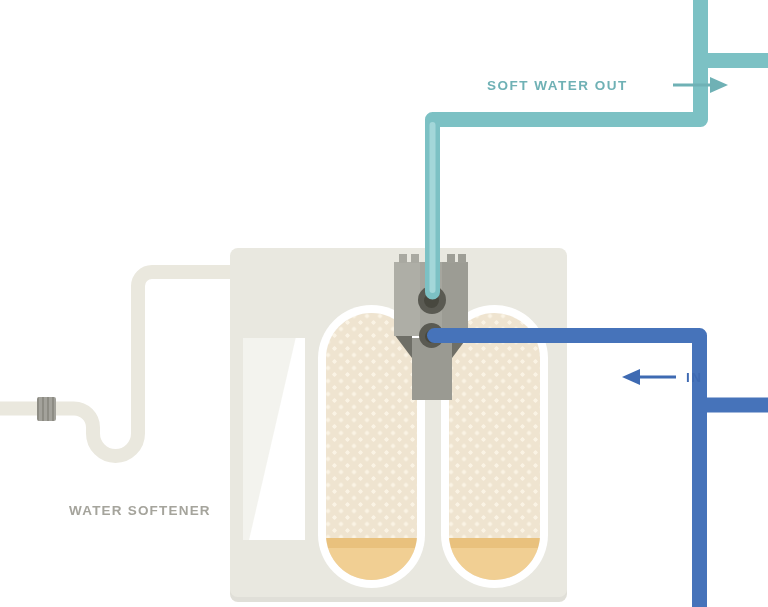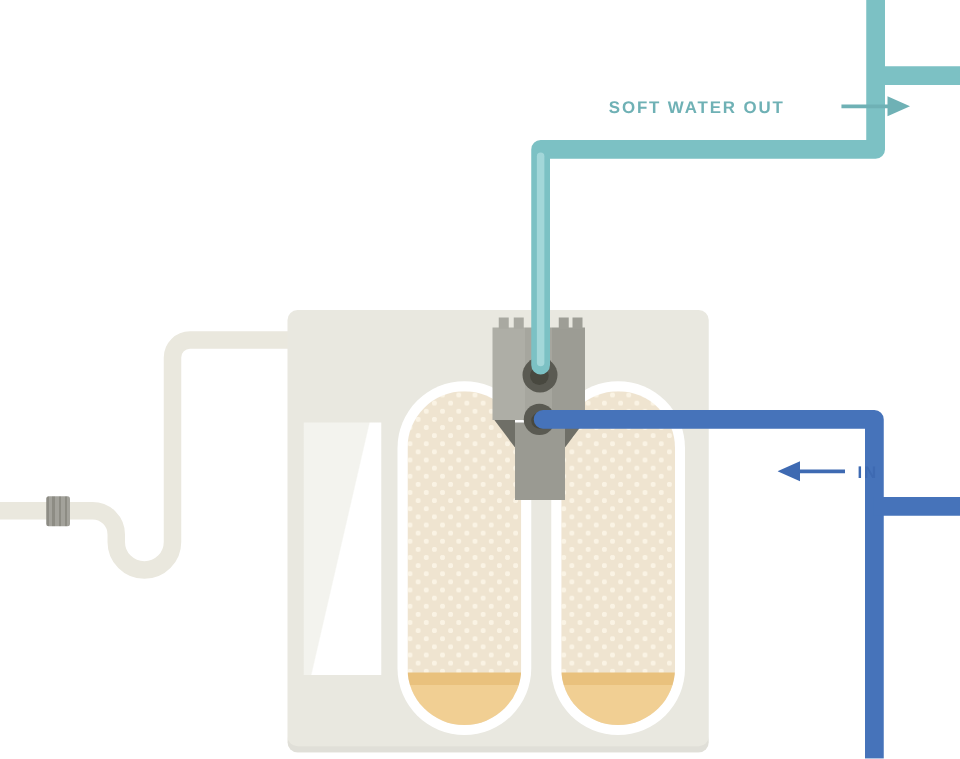--- a/index.html
+++ b/index.html
@@ -149,14 +149,15 @@
   </div>
 
   <div class="flow-label hard">
     <svg width="55" height="18" viewBox="0 0 55 18">
       <polygon class="arrow-fill" points="18,1 0,9 18,17"></polygon>
       <line class="arrow-stroke" x1="17" y1="9" x2="54" y2="9"></line>
     </svg>
     <span>IN</span>
   </div>
 
+  <div class="unit-label">WATER SOFTENER</div>
 
 </div>
 
 </body></html>

